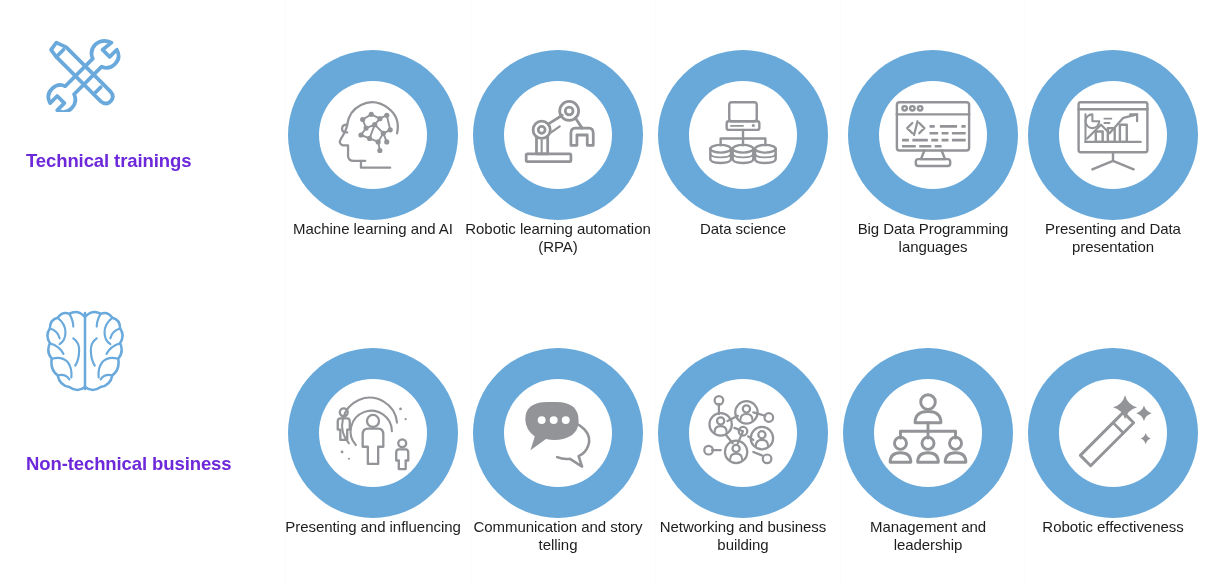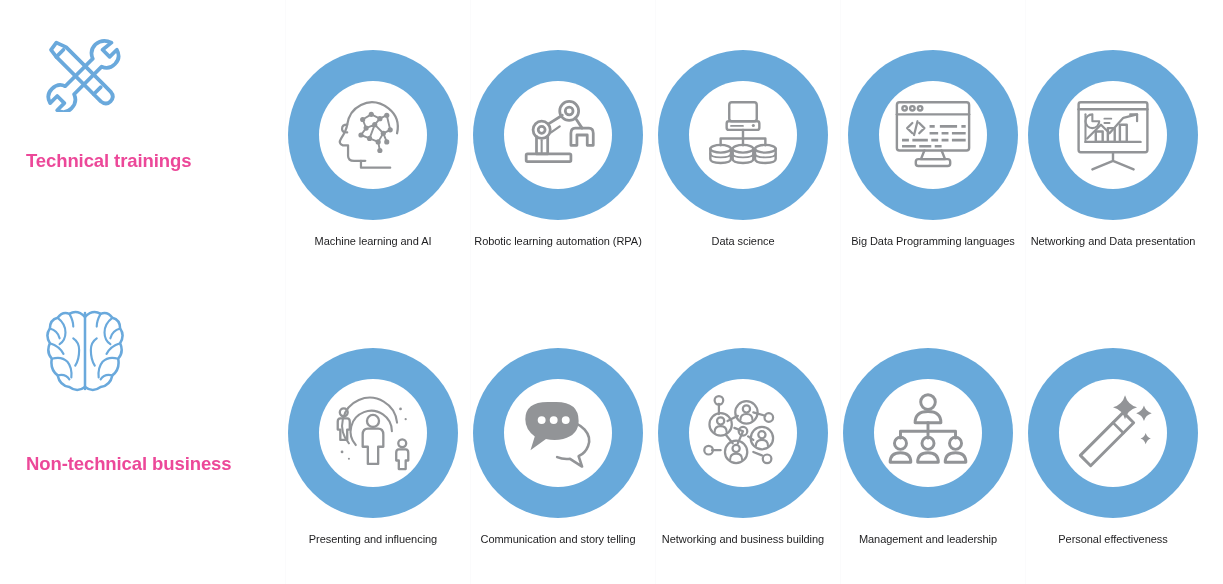--- a/index.html
+++ b/index.html
@@ -42,21 +42,21 @@
     height: 80px;
     color: #6aa9dc;
   }
   .category-icon svg { display: block; width: 100%; height: 100%; }
   .category-label {
     position: absolute;
     left: 26px;
     width: 254px;
     font-size: 18.5px;
     font-weight: bold;
-    color: #ec4899;
+    color: #6d28d9;
     letter-spacing: -0.1px;
     line-height: 22px;
   }
 
   
   .tile {
     position: absolute;
     width: 186px;
   }
   .tile-circle {
@@ -83,23 +83,22 @@
   .tile-glyph {
     position: relative;
     z-index: 2;
     width: 86px;
     height: 86px;
     color: #929497;
     display: block;
   }
   .tile-glyph svg { display: block; width: 100%; height: 100%; }
   .tile-label {
-    margin-top: 12px;
     text-align: center;
-    font-size: 11px;
+    font-size: 15px;
     line-height: 18px;
     color: #1d1d1f;
     letter-spacing: -0.05px;
   }
 </style>
 </head>
 <body>
 
 <div id="canvas">
 
@@ -241,21 +240,21 @@
           <path d="M20 54 L36 38 L46 48 L62 30 L78 26" stroke-width="2.6"></path>
           <path d="M70 26 L78 26 L78 34" stroke-width="2.6"></path>
           <rect x="30" y="46" width="8" height="12"></rect>
           <rect x="44" y="42" width="8" height="16"></rect>
           <rect x="58" y="38" width="8" height="20"></rect>
           <path d="M26 26 A8 8 0 1 0 34 34 L26 34 Z" stroke-width="2.4"></path>
           <path d="M40 31 L48 31 M40 36 L46 36" stroke-width="2.2"></path>
         </svg>
       </span>
     </div>
-    <div class="tile-label">Networking and Data presentation</div>
+    <div class="tile-label">Presenting and Data presentation</div>
   </div>
 
   <div class="category" style="top:0">
     <div class="category-icon" style="top:305px; left:44px; width:82px; height:90px">
       <svg viewBox="0 0 84 92" fill="none" stroke="currentColor" stroke-width="2.6" stroke-linecap="round" stroke-linejoin="round">
         <path d="M42 8 L42 86"></path>
         <path d="M42 12 Q34 4 26 9 Q19 6 14 13 Q6 15 6 24 Q1 31 6 39 Q2 48 8 55 Q6 66 14 72 Q16 82 26 84 Q34 90 42 84"></path>
         <path d="M42 12 Q50 4 58 9 Q65 6 70 13 Q78 15 78 24 Q83 31 78 39 Q82 48 76 55 Q78 66 70 72 Q68 82 58 84 Q50 90 42 84"></path>
         <path d="M14 13 Q22 19 22 28 Q22 36 16 40" stroke-width="2.2"></path>
         <path d="M70 13 Q62 19 62 28 Q62 36 68 40" stroke-width="2.2"></path>
@@ -379,16 +378,16 @@
           <path d="M12 82 L62 32 L74 44 L24 94 Z" transform="translate(0,-6)"></path>
           <path d="M50 38 L62 50" stroke-width="3"></path>
           <g fill="currentColor" stroke="none">
             <path d="M64 6 Q67 17 78 20 Q67 23 64 34 Q61 23 50 20 Q61 17 64 6 Z"></path>
             <path d="M86 18 Q88 25 95 27 Q88 29 86 36 Q84 29 77 27 Q84 25 86 18 Z"></path>
             <path d="M88 50 Q89.5 55 94 56.5 Q89.5 58 88 63 Q86.5 58 82 56.5 Q86.5 55 88 50 Z"></path>
           </g>
         </svg>
       </span>
     </div>
-    <div class="tile-label">Personal effectiveness</div>
+    <div class="tile-label">Robotic effectiveness</div>
   </div>
 
 </div>
 
 </body></html>

